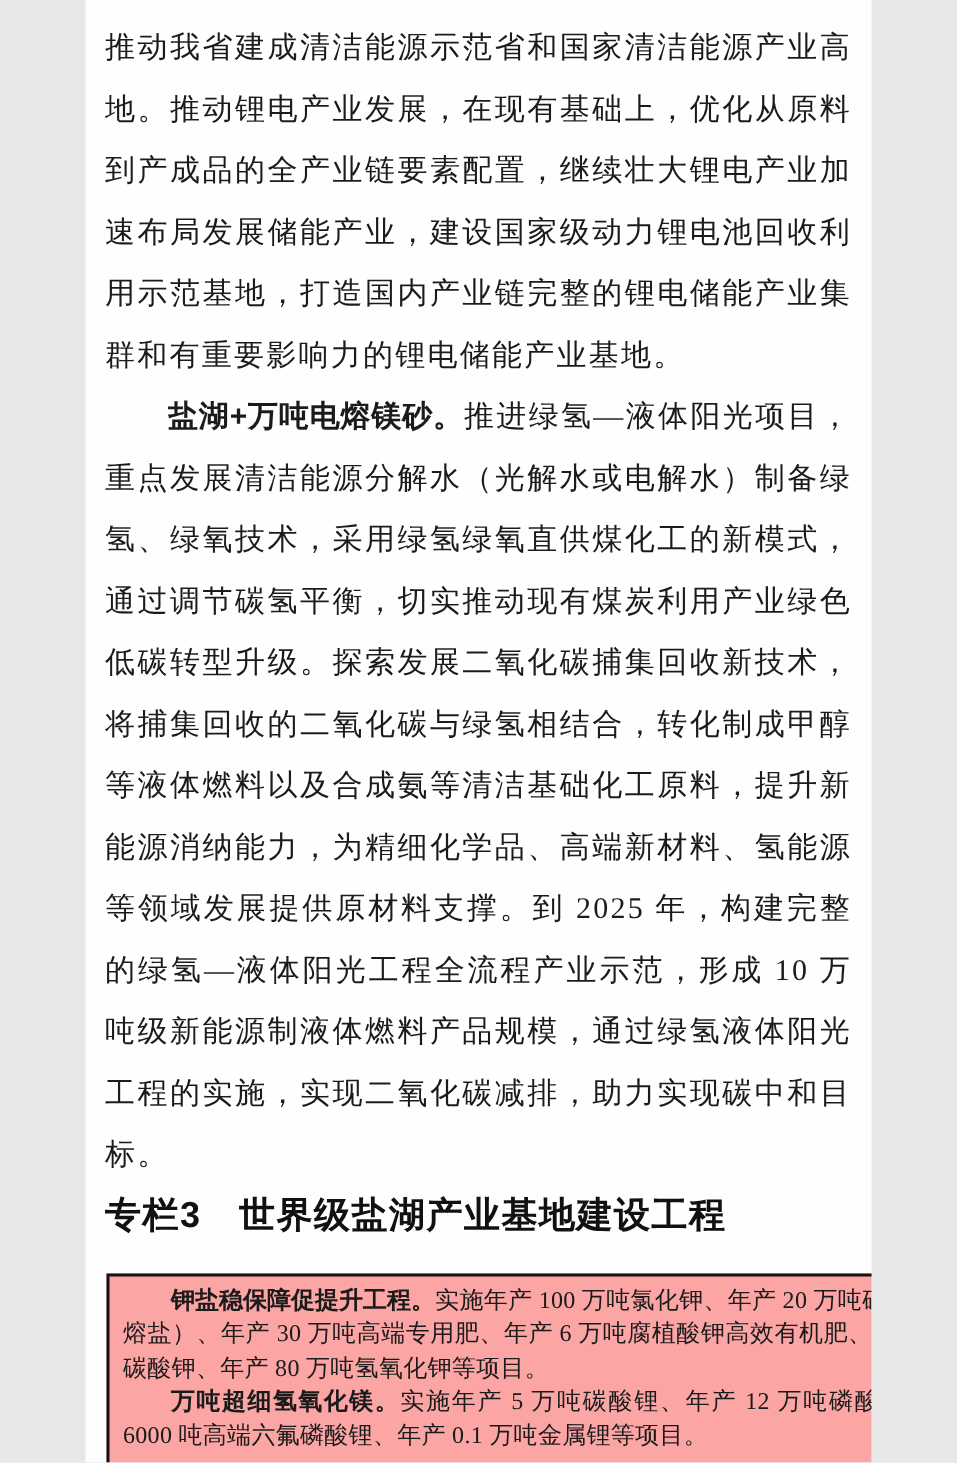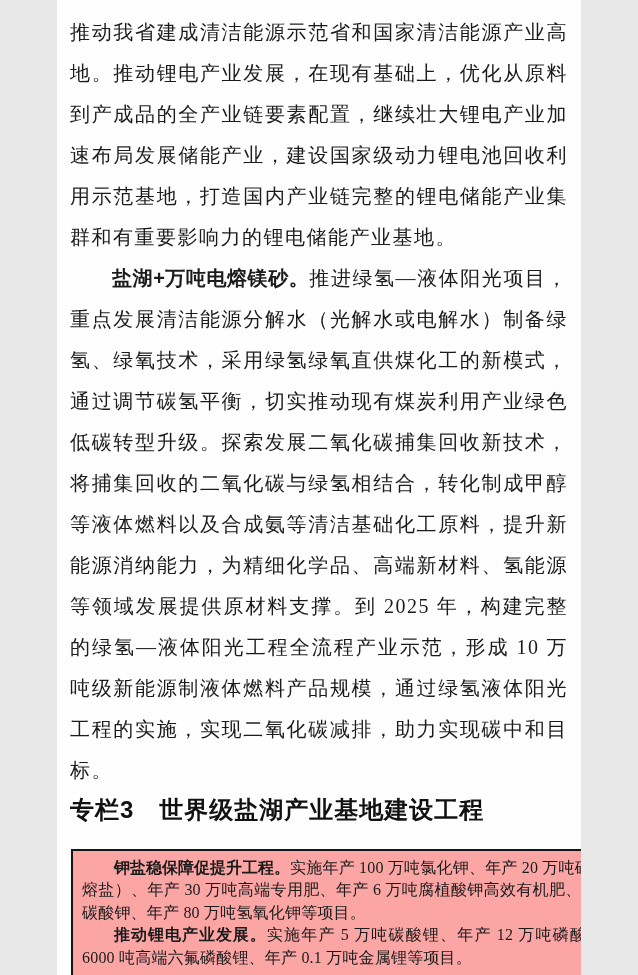--- a/index.html
+++ b/index.html
@@ -75,18 +75,18 @@
 
   <div class="body-text">
     <p class="para"><span class="lead"></span><span>推动我省建成清洁能源示范省和国家清洁能源产业高地。推动锂电产业发展，在现有基础上，优化从原料到产成品的全产业链要素配置，继续壮大锂电产业加速布局发展储能产业，建设国家级动力锂电池回收利用示范基地，打造国内产业链完整的锂电储能产业集群和有重要影响力的锂电储能产业基地。</span></p>
     <p class="para indent"><span class="lead">盐湖+万吨电熔镁砂。</span><span>推进绿氢—液体阳光项目，重点发展清洁能源分解水（光解水或电解水）制备绿氢、绿氧技术，采用绿氢绿氧直供煤化工的新模式，通过调节碳氢平衡，切实推动现有煤炭利用产业绿色低碳转型升级。探索发展二氧化碳捕集回收新技术，将捕集回收的二氧化碳与绿氢相结合，转化制成甲醇等液体燃料以及合成氨等清洁基础化工原料，提升新能源消纳能力，为精细化学品、高端新材料、氢能源等领域发展提供原材料支撑。到 2025 年，构建完整的绿氢—液体阳光工程全流程产业示范，形成 10 万吨级新能源制液体燃料产品规模，通过绿氢液体阳光工程的实施，实现二氧化碳减排，助力实现碳中和目标。</span></p>
   </div>
 
   <h3 class="box-title">专栏3　世界级盐湖产业基地建设工程</h3>
 
   <div class="column-box">
     <p class="box-para"><span class="box-lead">钾盐稳保障促提升工程。</span><span>实施年产 100 万吨氯化钾、年产 20 万吨硝酸钾（储热熔盐）、年产 30 万吨高端专用肥、年产 6 万吨腐植酸钾高效有机肥、年产 10 万吨碳酸钾、年产 80 万吨氢氧化钾等项目。</span></p>
-    <p class="box-para"><span class="box-lead">推动锂电产业发展。</span><span>实施年产 5 万吨碳酸锂、年产 12 万吨磷酸铁锂、年产 6000 吨高端六氟磷酸锂、年产 0.1 万吨金属锂等项目。</span></p>
+    <p class="box-para"><span class="box-lead">万吨超细氢氧化镁。</span><span>实施年产 5 万吨碳酸锂、年产 12 万吨磷酸铁锂、年产 6000 吨高端六氟磷酸锂、年产 0.1 万吨金属锂等项目。</span></p>
   </div>
 
   <div class="page-number">— 38 —</div>
 
 </div>
 
 </body></html>

